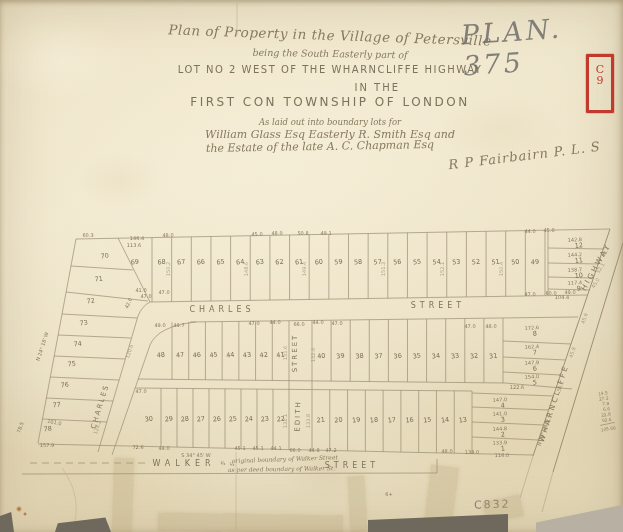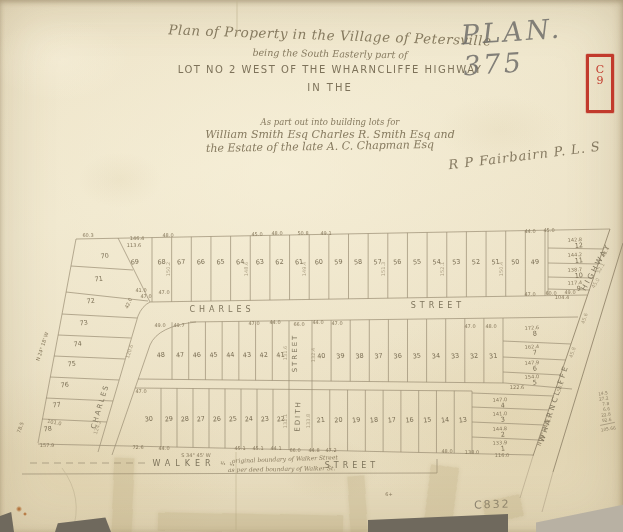--- a/index.html
+++ b/index.html
@@ -57,23 +57,24 @@
   .stain{border-radius:50%;background:radial-gradient(circle,#b5763f 20%,rgba(181,118,63,0) 75%);}
 </style>
 </head>
 <body>
 
 <div class="paper">
 
   <div class="abs hand t-line" style="left:165px;top:27px;width:330px;font-size:13.5px;transform:rotate(2deg);letter-spacing:.5px;">Plan of Property in the Village of Petersville</div>
   <div class="abs hand t-line" style="left:210px;top:48px;width:240px;font-size:9.5px;transform:rotate(1deg);">being the South Easterly part of</div>
   <div class="abs caps t-line" style="left:140px;top:64px;width:380px;font-size:10px;letter-spacing:1.5px;">LOT NO 2 WEST OF THE WHARNCLIFFE HIGHWAY</div>
-  <div class="abs caps t-line" style="left:260px;top:82px;width:140px;font-size:10px;letter-spacing:2px;">IN THE</div>
-  <div class="abs hand t-line" style="left:225px;top:117px;width:210px;font-size:8.5px;">As part out into building lots for</div>
-  <div class="abs hand t-line" style="left:155px;top:128px;width:350px;font-size:11px;">William Smith Esq   Charles R. Smith Esq and</div>
+  <div class="abs caps t-line" style="left:260px;top:82px;width:140px;font-size:10px;letter-spacing:2px;text-align:right;">IN THE</div>
+  <div class="abs caps t-line" style="left:150px;top:95px;width:360px;font-size:12px;letter-spacing:2.5px;">FIRST CON  TOWNSHIP  OF  LONDON</div>
+  <div class="abs hand t-line" style="left:225px;top:117px;width:210px;font-size:8.5px;">As laid out into boundary lots for</div>
+  <div class="abs hand t-line" style="left:155px;top:128px;width:350px;font-size:11px;">William Glass Esq   Easterly R. Smith Esq and</div>
   <div class="abs hand t-line" style="left:170px;top:140px;width:300px;font-size:11px;transform:rotate(-1deg);">the Estate of the late A. C. Chapman Esq</div>
 
   <div class="abs plan-number">PLAN. 375</div>
 
   <div class="abs stamp">
     <div>C</div>
     <div>9</div>
   </div>
 
   <div class="abs signature">R P Fairbairn P. L. S</div>

